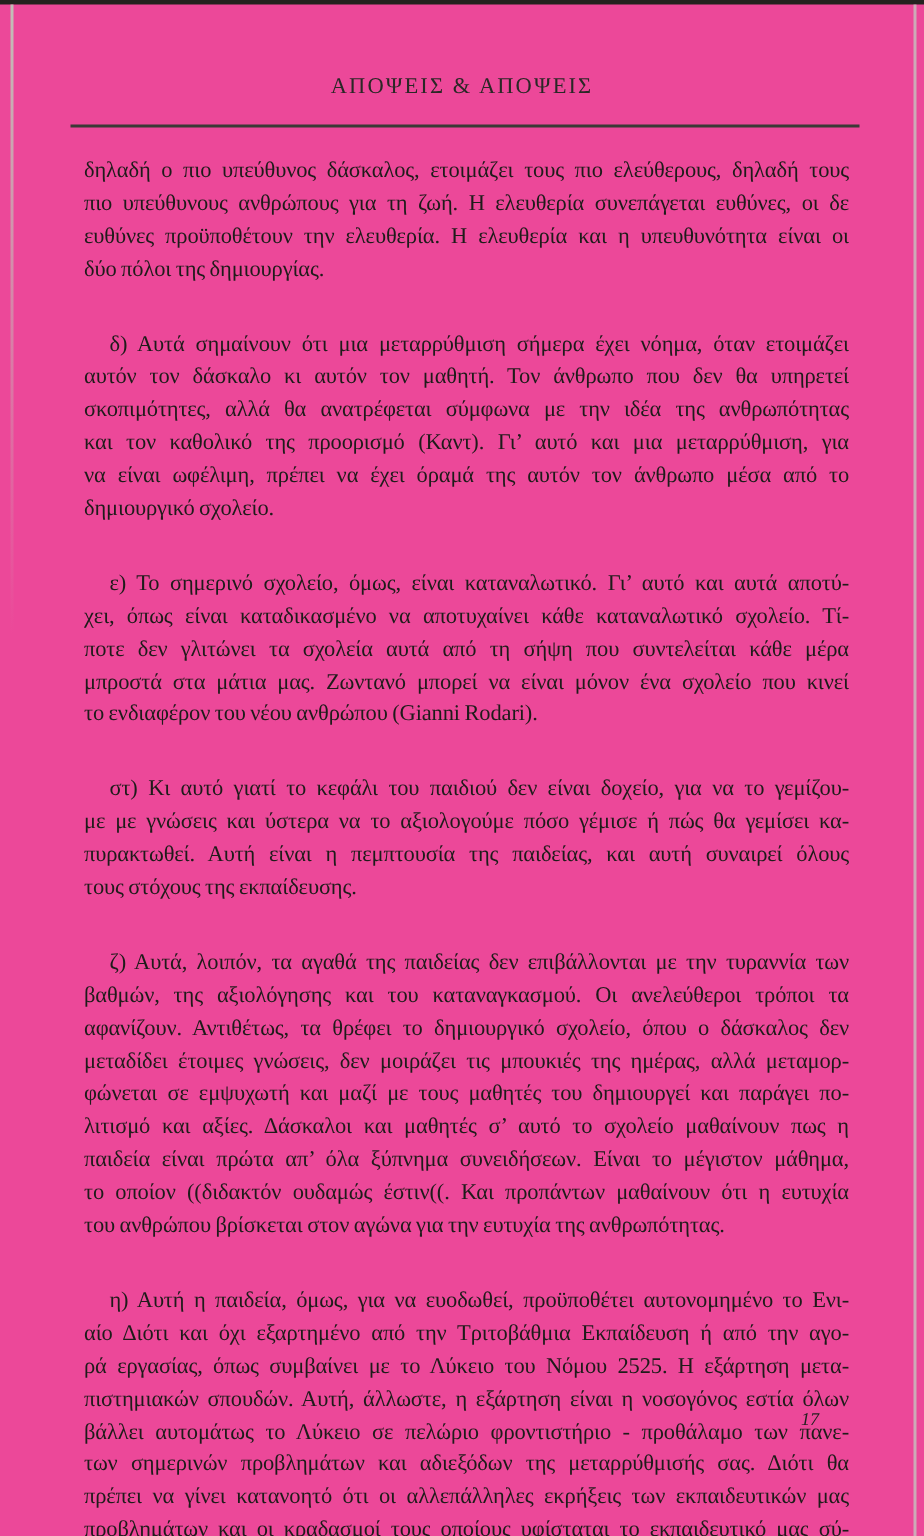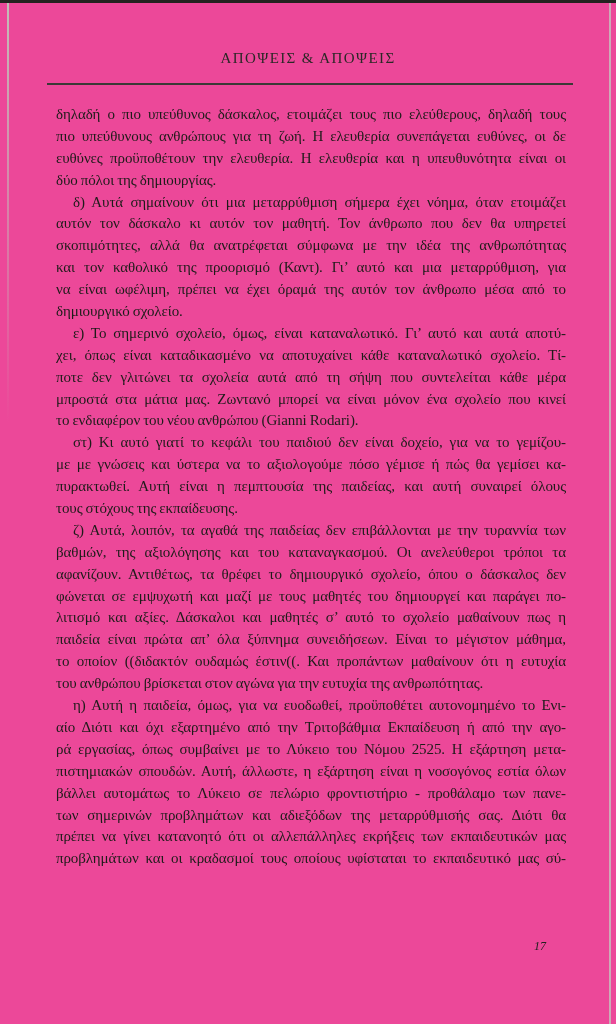--- a/index.html
+++ b/index.html
@@ -67,21 +67,21 @@
     height: 21.9px;
     overflow: hidden;
     text-align: justify;
     text-align-last: justify;
     white-space: nowrap;
   }
   .line.last {
     text-align-last: left;
     white-space: normal;
   }
-  .line.indent { text-indent: 17px; }
+  .line.indent { text-indent: 17px; margin-top: 28px; }
   .page-number {
     position: absolute;
     top: 939px; right: 70px;
     font-size: 12px;
     font-style: italic;
     color: #232120;
   }
 </style>
 </head>
 <body>
@@ -120,20 +120,21 @@
       <p class="para">
         <span class="line indent">στ) Κι αυτό γιατί το κεφάλι του παιδιού δεν είναι δοχείο, για να το γεμίζου-</span>
         <span class="line">με με γνώσεις και ύστερα να το αξιολογούμε πόσο γέμισε ή πώς θα γεμίσει κα-</span>
         <span class="line">πυρακτωθεί. Αυτή είναι η πεμπτουσία της παιδείας, και αυτή συναιρεί όλους</span>
         <span class="line last">τους στόχους της εκπαίδευσης.</span>
       </p>
       <p class="para">
         <span class="line indent">ζ) Αυτά, λοιπόν, τα αγαθά της παιδείας δεν επιβάλλονται με την τυραννία των</span>
         <span class="line">βαθμών, της αξιολόγησης και του καταναγκασμού. Οι ανελεύθεροι τρόποι τα</span>
         <span class="line">αφανίζουν. Αντιθέτως, τα θρέφει το δημιουργικό σχολείο, όπου ο δάσκαλος δεν</span>
+        <span class="line">μεταδίδει έτοιμες γνώσεις, δεν μοιράζει τις μπουκιές της ημέρας, αλλά μεταμορ-</span>
         <span class="line">φώνεται σε εμψυχωτή και μαζί με τους μαθητές του δημιουργεί και παράγει πο-</span>
         <span class="line">λιτισμό και αξίες. Δάσκαλοι και μαθητές σ’ αυτό το σχολείο μαθαίνουν πως η</span>
         <span class="line">παιδεία είναι πρώτα απ’ όλα ξύπνημα συνειδήσεων. Είναι το μέγιστον μάθημα,</span>
         <span class="line">το οποίον ((διδακτόν ουδαμώς έστιν((. Και προπάντων μαθαίνουν ότι η ευτυχία</span>
         <span class="line last">του ανθρώπου  βρίσκεται στον αγώνα για την ευτυχία της ανθρωπότητας.</span>
       </p>
       <p class="para">
         <span class="line indent">η) Αυτή η παιδεία, όμως, για να ευοδωθεί, προϋποθέτει αυτονομημένο το Ενι-</span>
         <span class="line">αίο Διότι και όχι εξαρτημένο από την Τριτοβάθμια Εκπαίδευση ή από την αγο-</span>
         <span class="line">ρά εργασίας, όπως συμβαίνει με το Λύκειο του Νόμου 2525. Η εξάρτηση μετα-</span>

